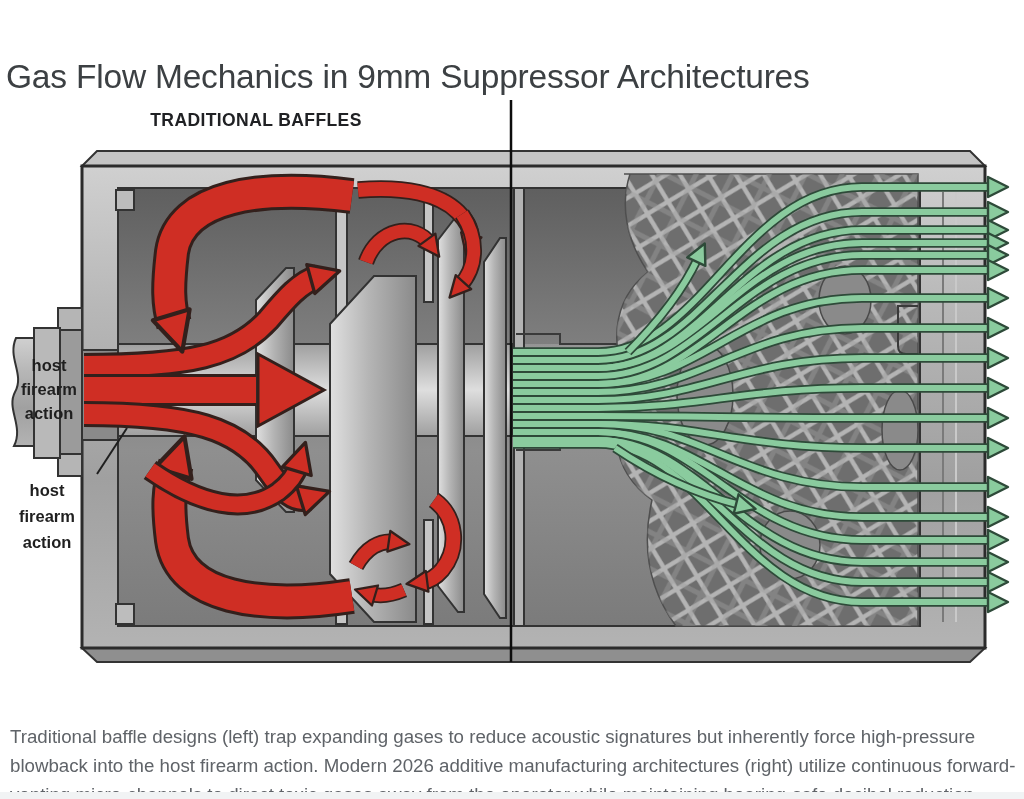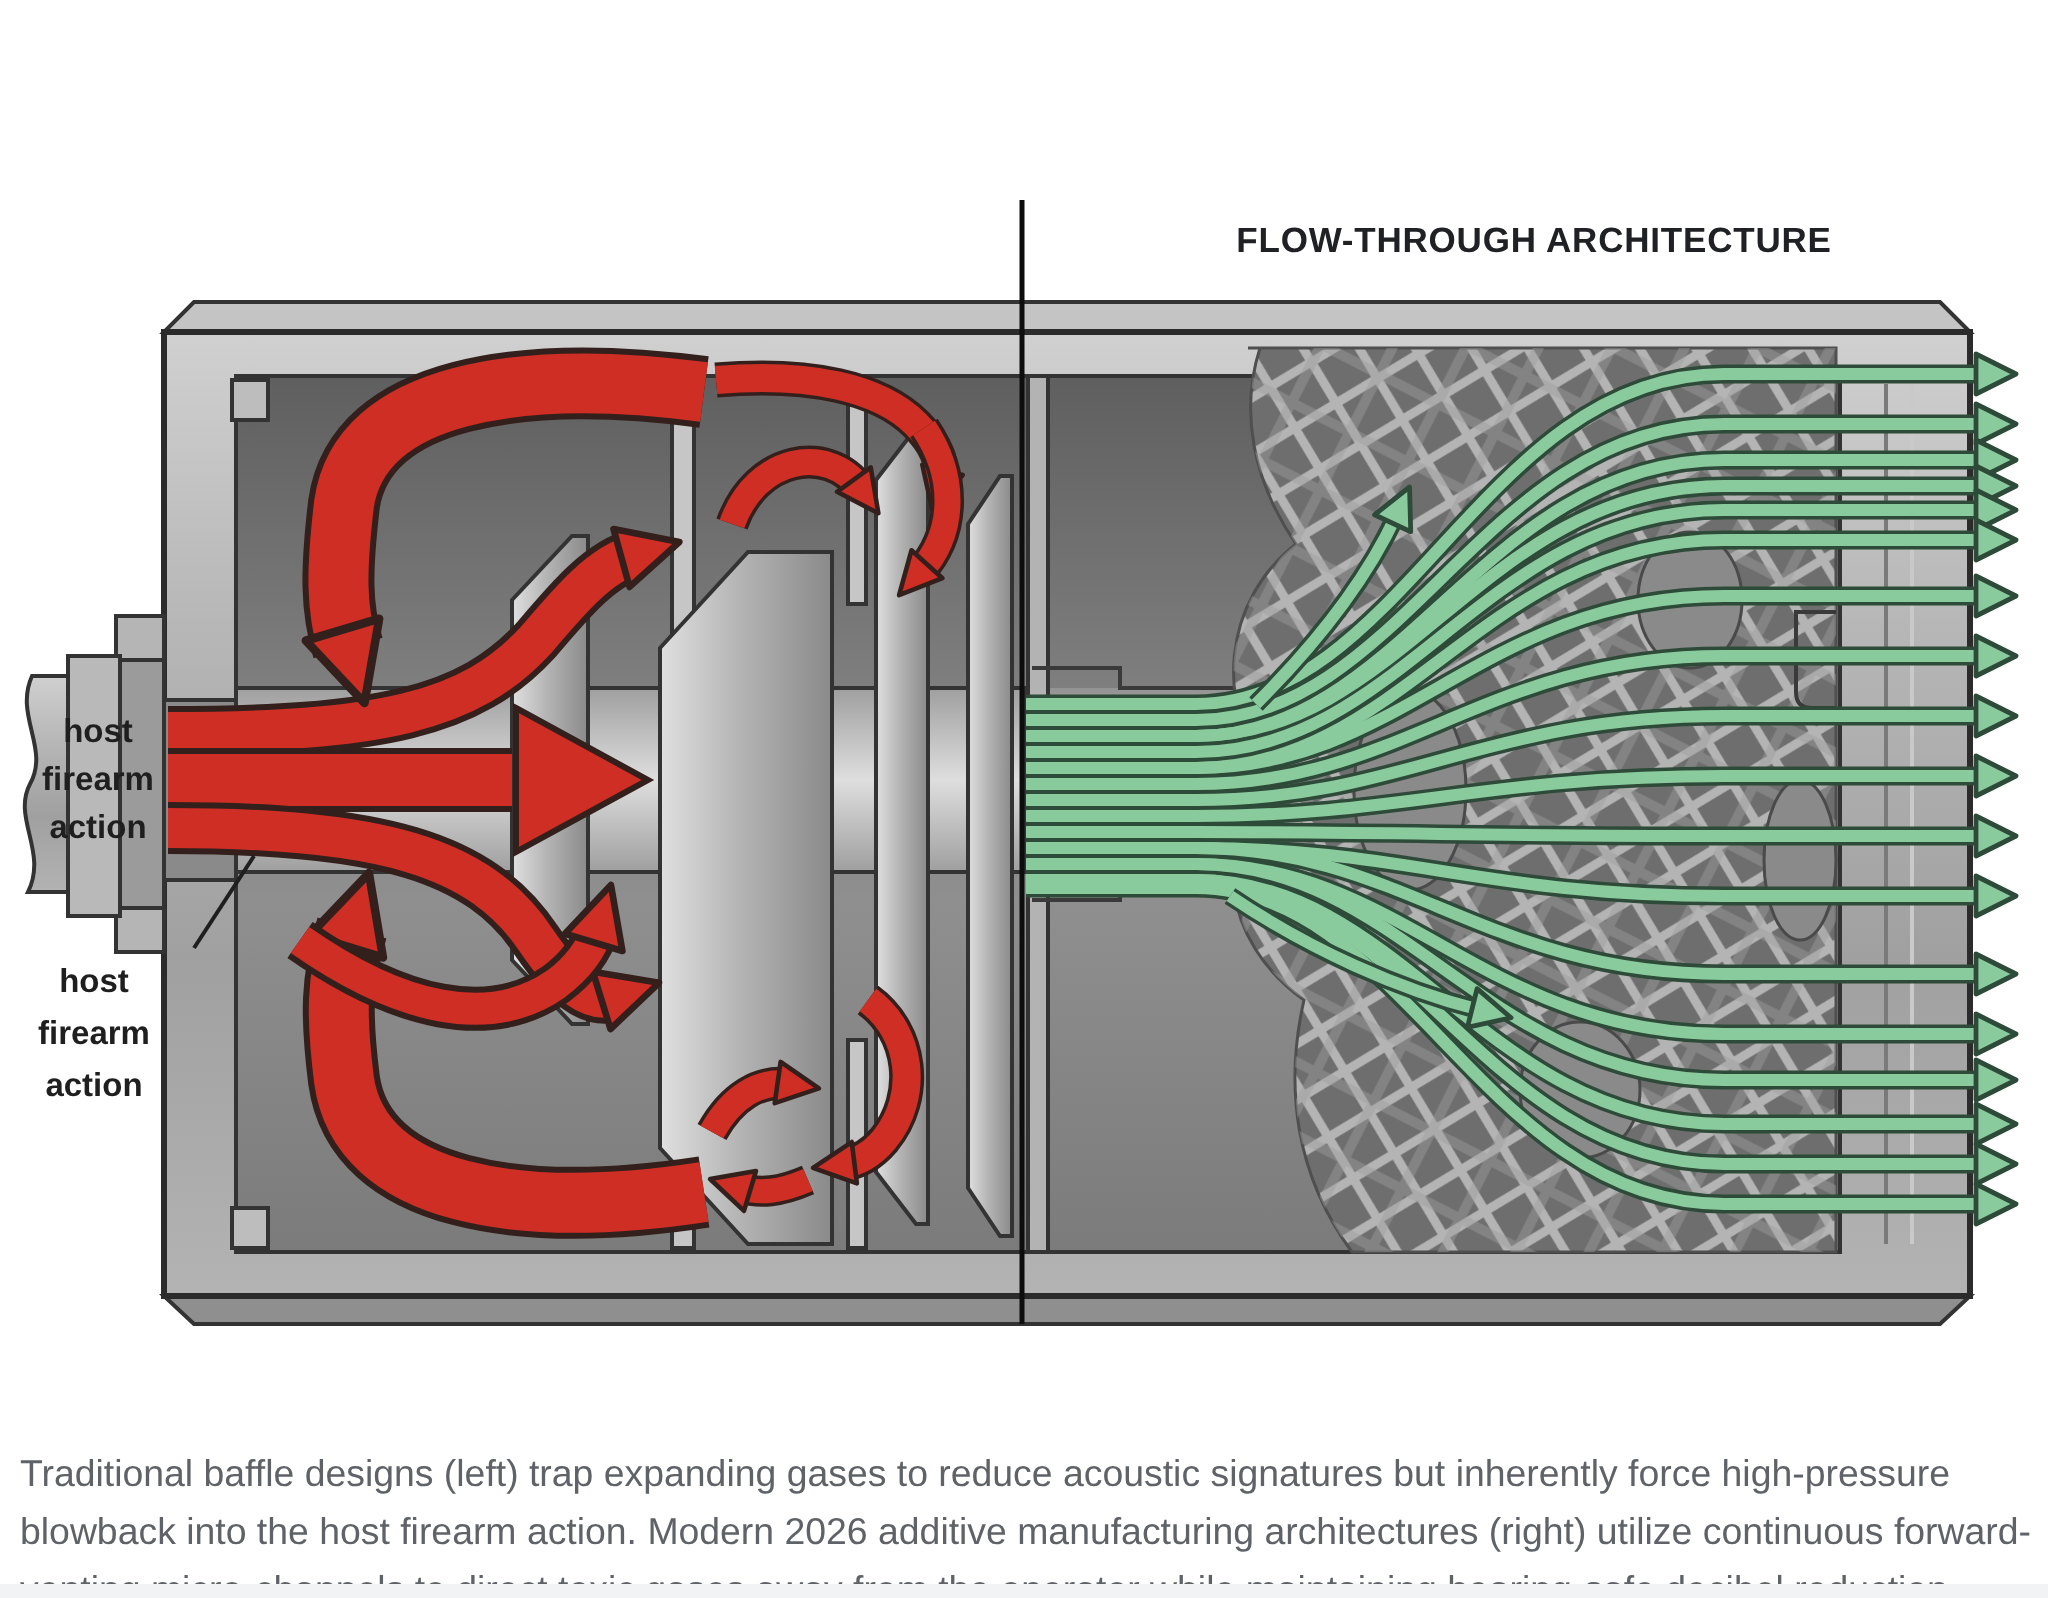--- a/index.html
+++ b/index.html
@@ -31,22 +31,23 @@
   .mk-green{fill:var(--green-arrow);stroke:var(--green-outline);stroke-width:1.2px;stroke-linejoin:round;}
   .svg-label{font-family:"Liberation Sans",sans-serif;font-size:16.5px;font-weight:600;
         fill:#1f1f1f;text-anchor:middle;}
   .detail{fill:none;stroke:#3a3a3a;stroke-width:2px;}
 </style>
 </head>
 <body>
 
 <div class="page">
 
-
-  <div class="side-label right">FLOW-THROUGH ARCHITECTURE</div>
+  <h1 class="page-title">Gas Flow Mechanics in 9mm Suppressor Architectures</h1>
+
+  <div class="side-label left">TRADITIONAL BAFFLES</div>
 
   <svg class="figure-svg" width="1024" height="580" viewBox="0 95 1024 580" role="img">
     <defs>
       <linearGradient id="wallV" x1="0" y1="0" x2="0" y2="1">
         <stop offset="0" stop-color="#d0d0d0"></stop>
           <stop offset="0.3" stop-color="#b7b7b7"></stop>
         <stop offset="0.65" stop-color="#a0a0a0"></stop>
           <stop offset="1" stop-color="#b3b3b3"></stop>
       </linearGradient>
       <linearGradient id="innerV" x1="0" y1="0" x2="0" y2="1">

